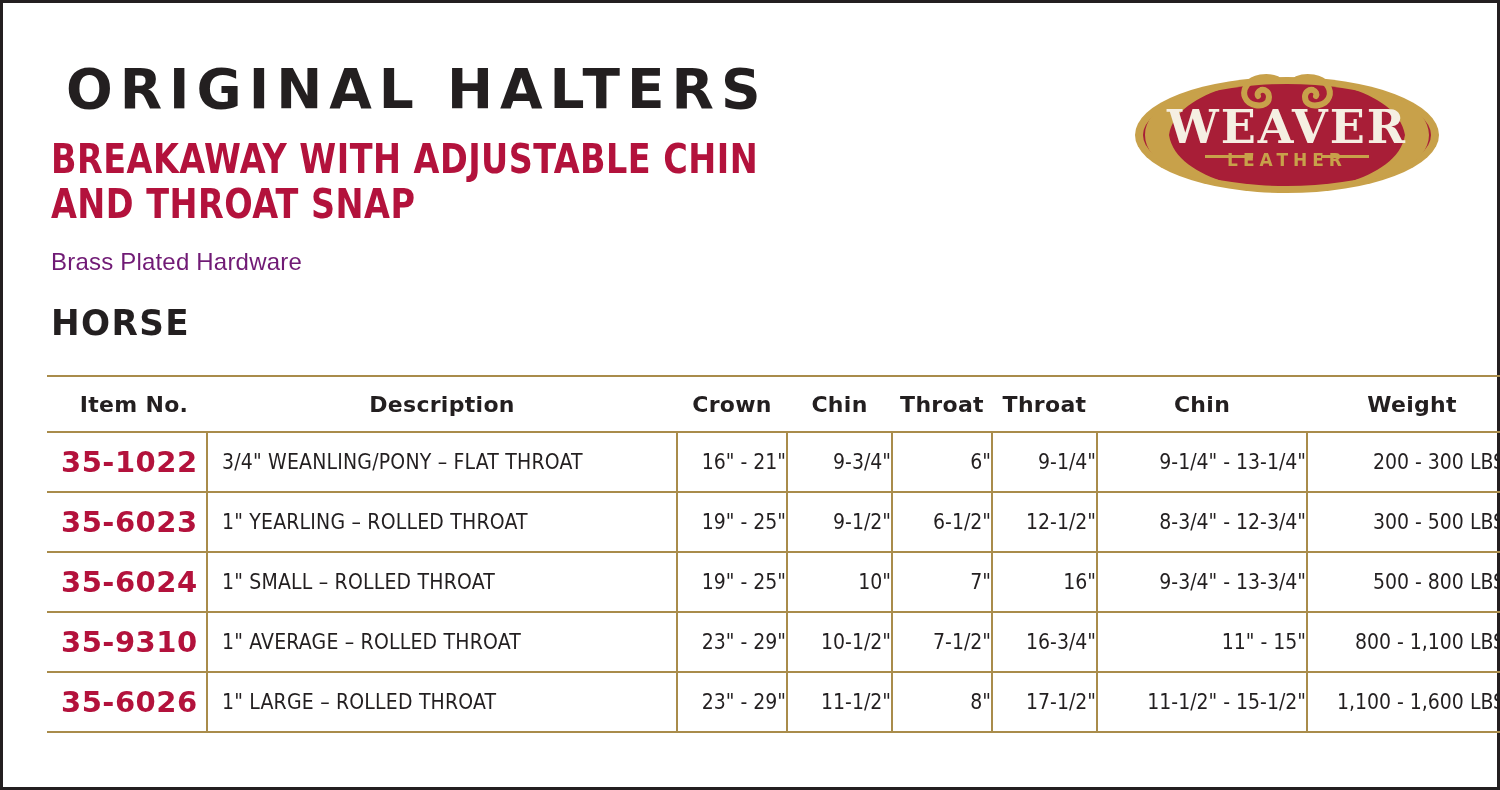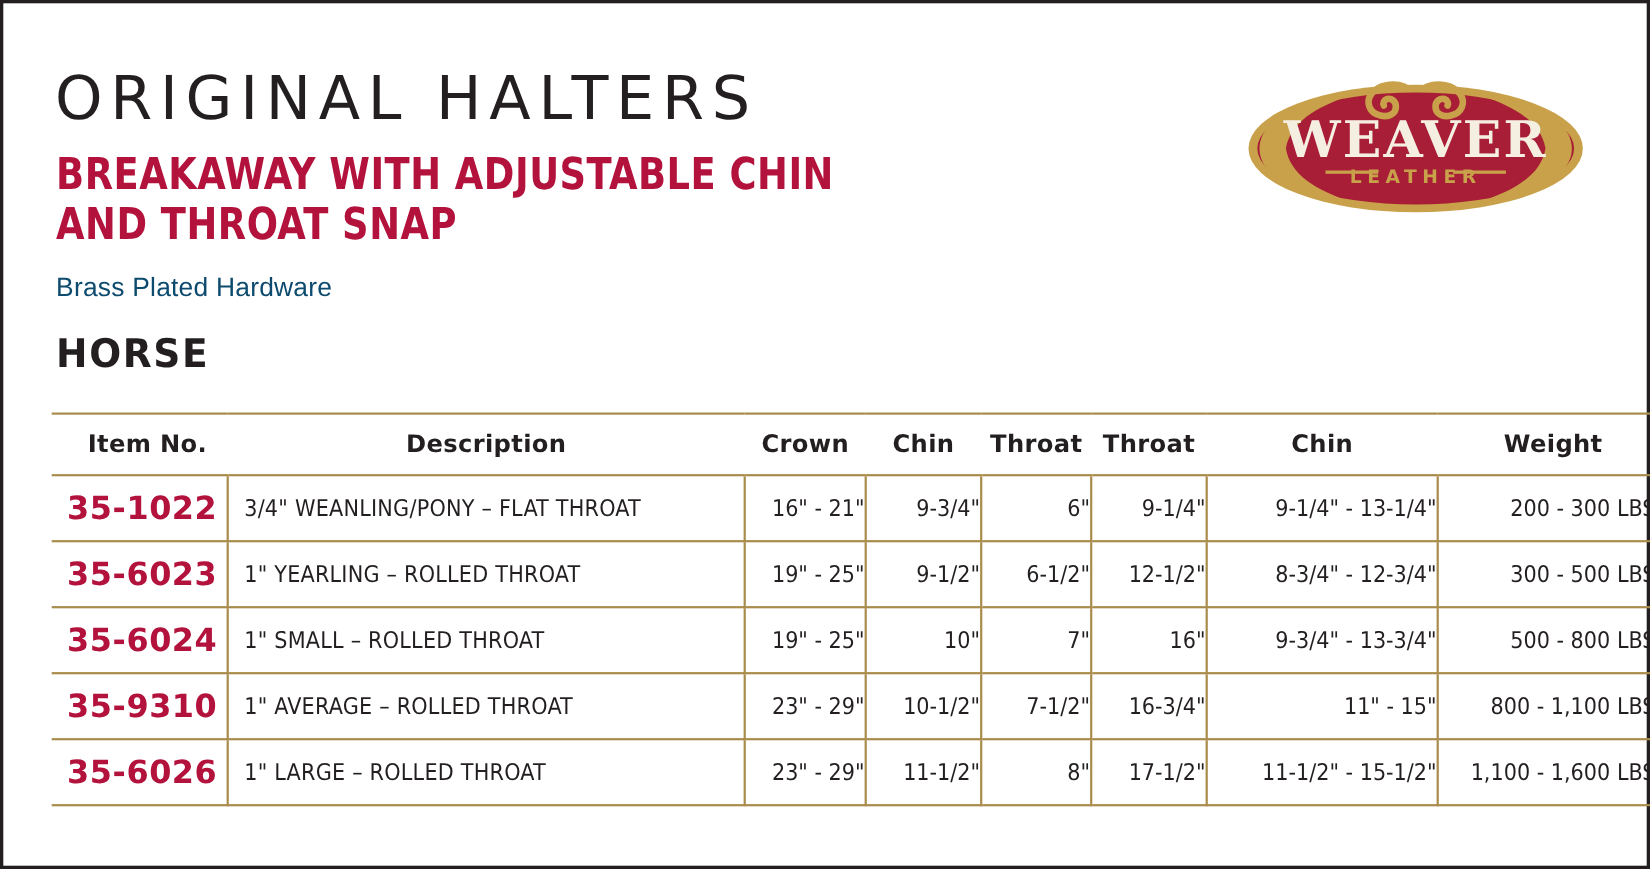--- a/index.html
+++ b/index.html
@@ -29,45 +29,45 @@
     box-sizing: border-box;
   }
 
   
   .header {
     position: relative;
     height: 300px;
   }
   .title-main {
     font-family: "DejaVu Sans", sans-serif;
-    font-weight: normal;
+    font-weight: bold;
     font-size: 55px;
     letter-spacing: 7px;
     color: #231f20;
     line-height: 1.05;
-    margin: 36px 0 0 3px;
+    margin: 36px 0 0 19px;
     white-space: nowrap;
   }
   .title-sub {
     font-family: "DejaVu Sans Condensed", "DejaVu Sans", sans-serif;
     font-weight: bold;
     font-size: 40px;
     letter-spacing: 0.5px;
     color: #b3123c;
     line-height: 1.12;
     margin: 18px 0 0 4px;
     max-width: 860px;
     transform: scaleX(0.93);
     transform-origin: left center;
   }
   .title-sub .line { display: block; white-space: nowrap; }
   .hardware {
     font-family: "Liberation Sans", sans-serif;
     font-size: 24px;
-    color: #0c4a6e;
+    color: #701a75;
     margin: 22px 0 0 4px;
     letter-spacing: 0.2px;
   }
   .section-title {
     font-family: "DejaVu Sans", sans-serif;
     font-weight: bold;
     font-size: 36px;
     letter-spacing: 1.5px;
     color: #231f20;
     margin: 26px 0 0 4px;

